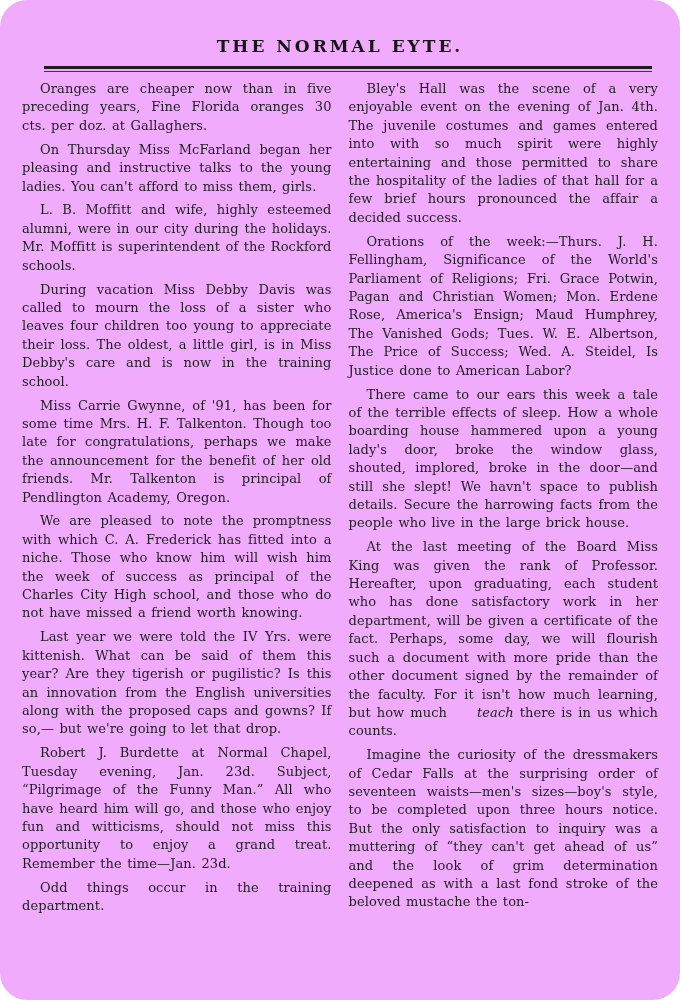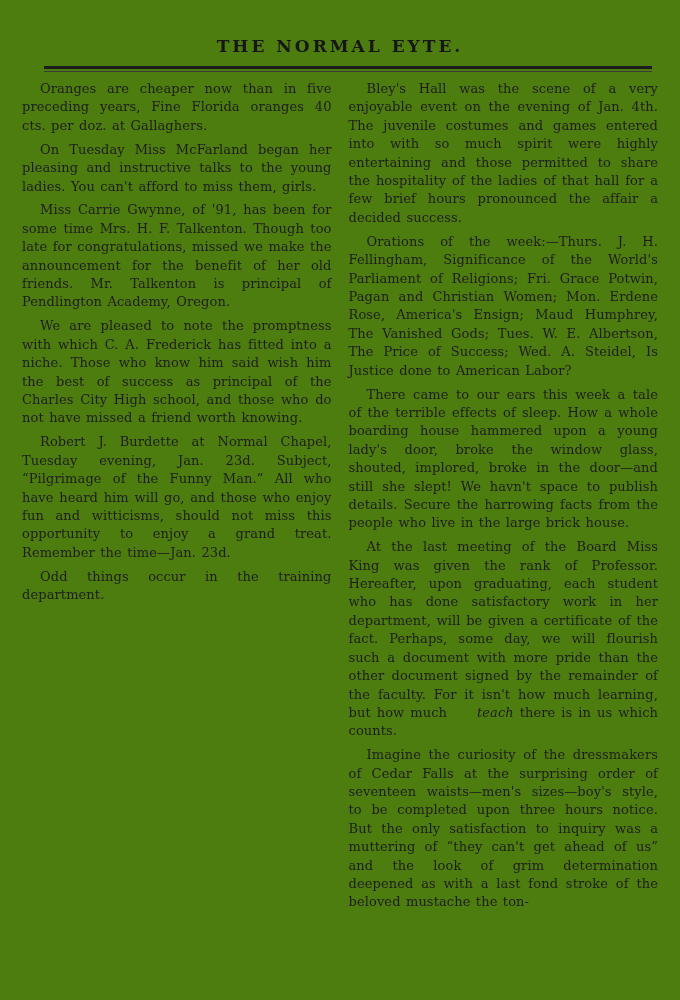--- a/index.html
+++ b/index.html
@@ -4,25 +4,26 @@
 <style>
   html, body {
     margin: 0;
     padding: 0;
     background: #ffffff;
   }
   .page {
     position: relative;
     width: 680px;
     height: 1000px;
-    background: #4d7c0f;
+    background: #f0abfc;
     color: #1e1e1e;
     font-family: "DejaVu Serif", serif;
     overflow: hidden;
     box-sizing: border-box;
+    border-radius: 27px;
   }
   .masthead {
     position: absolute;
     top: 36px;
     left: 0;
     width: 100%;
     text-align: center;
     font-size: 17px;
     font-weight: bold;
     letter-spacing: 3px;
@@ -68,24 +69,27 @@
 
 <div class="page">
 
   <div class="masthead">THE NORMAL EYTE.</div>
 
   <div class="header-rule"></div>
 
   <div class="columns">
 
     <div class="col">
-      <p>Oranges are cheaper now than in five preceding years, Fine Florida oranges 40 cts. per doz. at Gallaghers.</p>
-      <p>On Tuesday Miss McFarland began her pleasing and instructive talks to the young ladies.  You can't afford to miss them, girls.</p>
-      <p>Miss Carrie Gwynne, of '91, has been for some time Mrs. H. F. Talkenton.  Though too late for congratulations, missed we make the announcement for the benefit of her old friends. Mr. Talkenton is principal of Pendlington Academy, Oregon.</p>
-      <p>We are pleased to note the promptness with which C. A. Frederick has fitted into a niche. Those who know him said wish him the best of success as principal of the Charles City High school, and those who do not have missed a friend worth knowing.</p>
+      <p>Oranges are cheaper now than in five preceding years, Fine Florida oranges 30 cts. per doz. at Gallaghers.</p>
+      <p>On Thursday Miss McFarland began her pleasing and instructive talks to the young ladies.  You can't afford to miss them, girls.</p>
+      <p>L. B. Moffitt and wife, highly esteemed alumni, were in our city during the holidays. Mr. Moffitt is superintendent of the Rockford schools.</p>
+      <p>During vacation Miss Debby Davis was called to mourn the loss of a sister who leaves four children too young to appreciate their loss. The oldest, a little girl, is in Miss Debby's care and is now in the training school.</p>
+      <p>Miss Carrie Gwynne, of '91, has been for some time Mrs. H. F. Talkenton.  Though too late for congratulations, perhaps we make the announcement for the benefit of her old friends. Mr. Talkenton is principal of Pendlington Academy, Oregon.</p>
+      <p>We are pleased to note the promptness with which C. A. Frederick has fitted into a niche. Those who know him will wish him the week of success as principal of the Charles City High school, and those who do not have missed a friend worth knowing.</p>
+      <p>Last year we were told the IV Yrs. were kittenish.  What can be said of them this year? Are they tigerish or pugilistic?  Is this an innovation from the English universities along with the proposed caps and gowns?  If so,— but we're going to let that drop.</p>
       <p>Robert J. Burdette at Normal Chapel, Tuesday evening, Jan. 23d.  Subject, “Pilgrimage of the Funny Man.”  All who have heard him will go, and those who enjoy fun and witticisms, should not miss this opportunity to enjoy a grand treat.  Remember the time—Jan. 23d.</p>
       <p>Odd things occur in the training department.</p>
     </div>
 
     <div class="col">
       <p>Bley's Hall was the scene of a very enjoyable event on the evening of Jan. 4th.  The juvenile costumes and games entered into with so much spirit were highly entertaining and those permitted to share the hospitality of the ladies of that hall for a few brief hours pronounced the affair a decided success.</p>
       <p>Orations of the week:—Thurs. J. H. Fellingham, Significance of the World's Parliament of Religions; Fri. Grace Potwin, Pagan and Christian Women; Mon. Erdene Rose, America's Ensign; Maud Humphrey, The Vanished Gods; Tues. W. E. Albertson, The Price of Success; Wed. A. Steidel, Is Justice done to American Labor?</p>
       <p>There came to our ears this week a tale of the terrible effects of sleep.  How a whole boarding house hammered upon a young lady's door, broke the window glass, shouted, implored, broke in the door—and still she slept!  We havn't space to publish details.  Secure the harrowing facts from the people who live in the large brick house.</p>
       <p><span>At the last meeting of the Board Miss King was given the rank of Professor.  Hereafter, upon graduating, each student who has done satisfactory work in her department, will be given a certificate of the fact.  Perhaps, some day, we will flourish such a document with more pride than the other document signed by the remainder of the faculty.  For it isn't how much learning, but how much </span><em>teach</em><span> there is in us which counts.</span></p>
       <p>Imagine the curiosity of the dressmakers of Cedar Falls at the surprising order of seventeen waists—men's sizes—boy's style, to be completed upon three hours notice.  But the only satisfaction to inquiry was a muttering of “they can't get ahead of us” and the look of grim determination deepened as with a last fond stroke of the beloved mustache the ton-</p>

